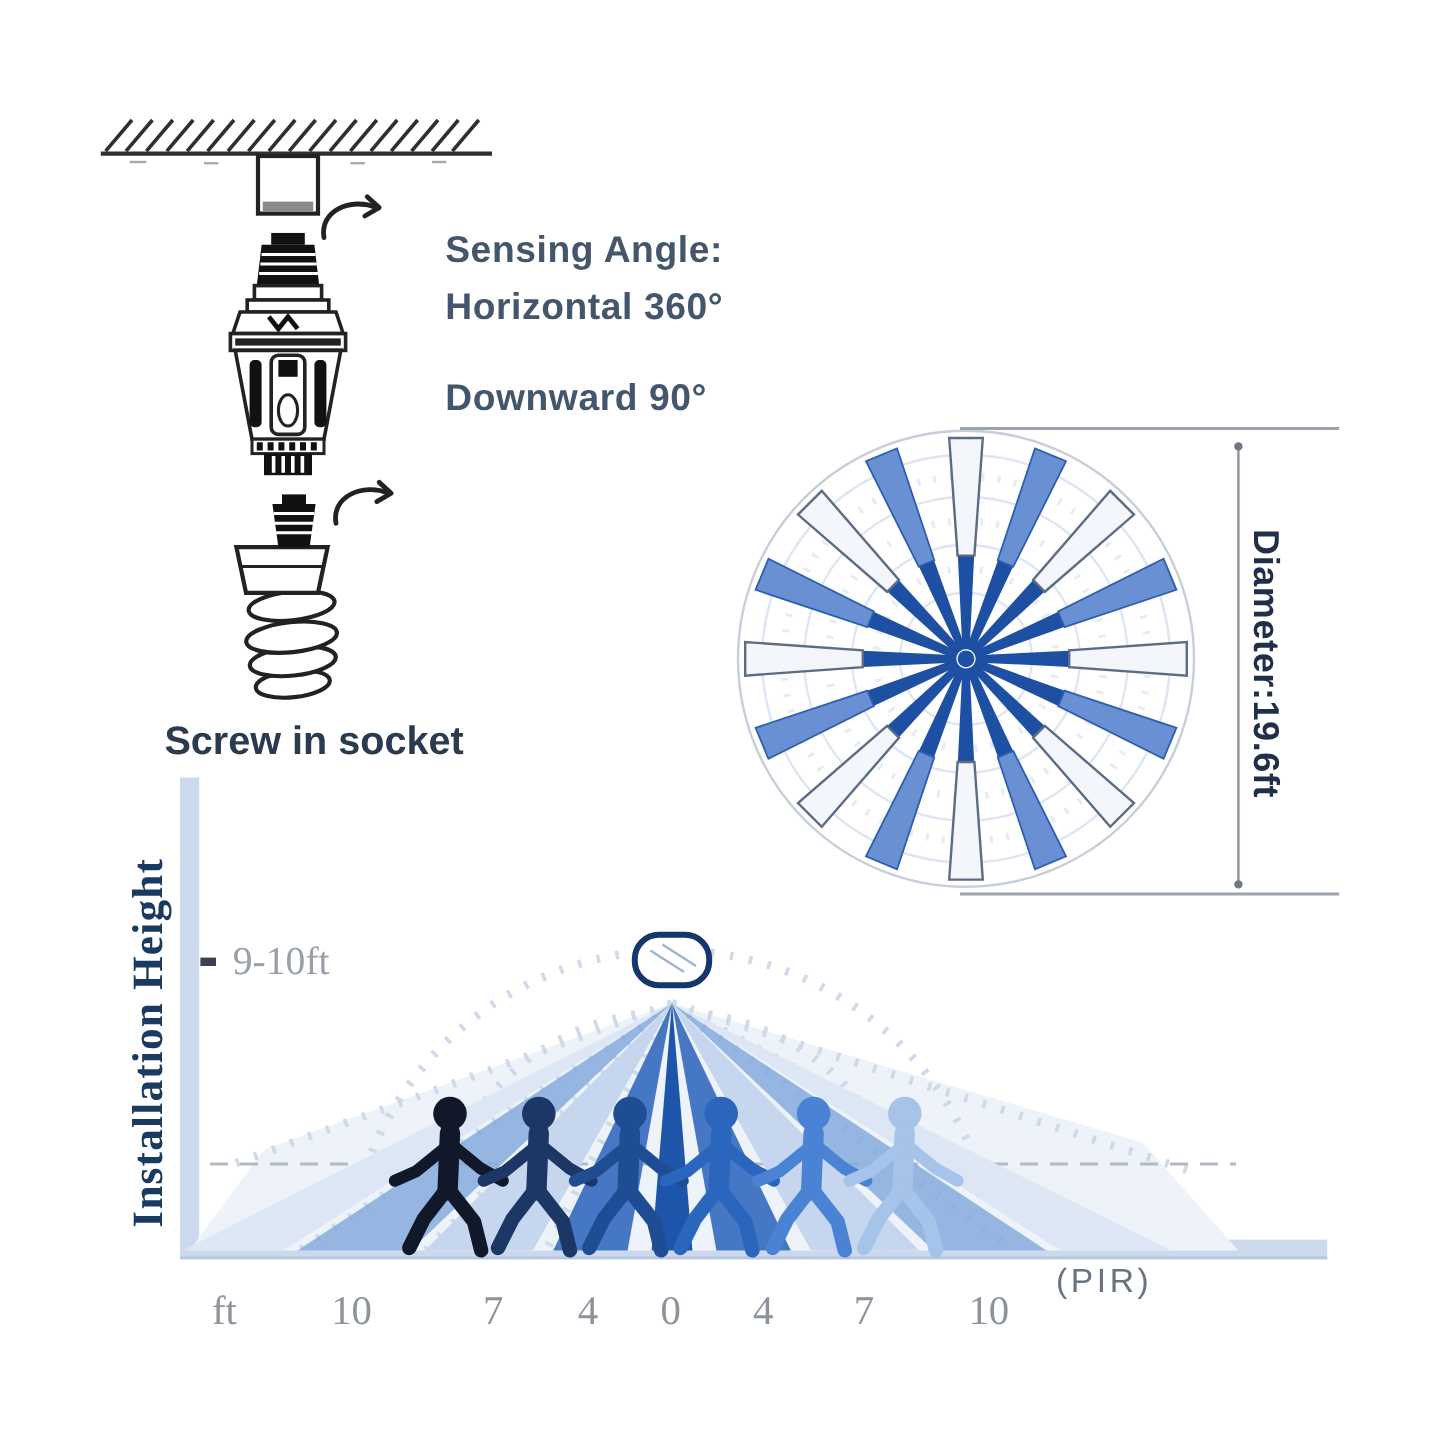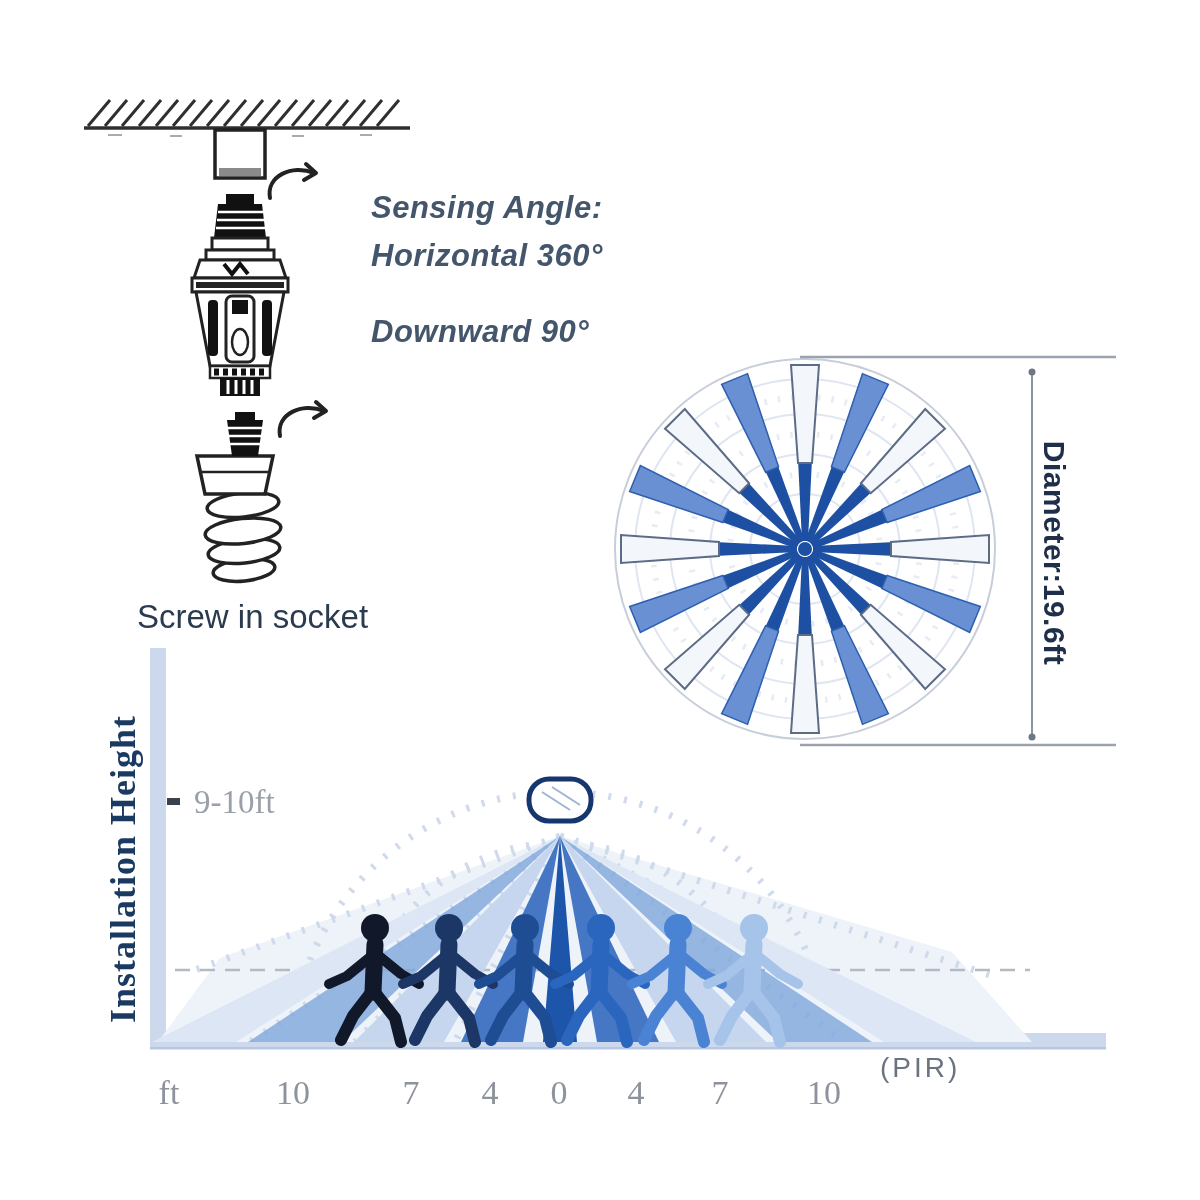--- a/index.html
+++ b/index.html
@@ -3,24 +3,24 @@
 <meta charset="utf-8">
 <style>
   html,body{margin:0;padding:0;background:#ffffff;}
   #canvas{
     position:relative;width:1200px;height:1200px;background:#ffffff;overflow:hidden;
     font-family:"Liberation Sans",sans-serif;
   }
   .abs{position:absolute;}
   .sensing-line{
     font-family:"Liberation Sans",sans-serif;font-weight:bold;font-size:31px;
-    color:#44566b;white-space:nowrap;letter-spacing:0.5px;font-style:italic;
+    color:#44566b;white-space:nowrap;letter-spacing:0.5px;
   }
   #screw-caption{
-    left:137px;top:598px;font-weight:normal;font-size:33px;color:#2b3b4f;white-space:nowrap;
+    left:137px;top:598px;font-weight:bold;font-size:33px;color:#2b3b4f;white-space:nowrap;
   }
   #diameter-label{
     left:1054px;top:553px;transform:translate(-50%,-50%) rotate(90deg);
     font-weight:bold;font-size:30px;color:#1f2e49;white-space:nowrap;letter-spacing:0.5px;
   }
   #install-height-label{
     left:123px;top:869px;transform:translate(-50%,-50%) rotate(-90deg);
     font-family:"Liberation Serif",serif;font-weight:bold;font-size:36px;color:#1b3a61;
     white-space:nowrap;letter-spacing:1px;
   }
@@ -266,21 +266,21 @@
       <rect x="455.5" y="420" width="5" height="11"></rect>
       <rect x="531.5" y="420" width="5" height="11"></rect>
       <rect x="611.5" y="420" width="5" height="11"></rect>
       <rect x="719.5" y="420" width="5" height="11"></rect>
     </g>
   </svg>
 
   <div class="abs" id="install-height-label">Installation Height</div>
   <div class="abs" id="height-range-label">9-10ft</div>
 
-  <div class="abs tick-label" style="left:169px">ft</div>
+  <div class="abs tick-label" style="left:187px">ft</div>
   <div class="abs tick-label" style="left:293px">10</div>
   <div class="abs tick-label" style="left:411px">7</div>
   <div class="abs tick-label" style="left:490px">4</div>
   <div class="abs tick-label" style="left:559px">0</div>
   <div class="abs tick-label" style="left:636px">4</div>
   <div class="abs tick-label" style="left:720px">7</div>
   <div class="abs tick-label" style="left:824px">10</div>
 
   <div class="abs" id="pir-label">(PIR)</div>
 

